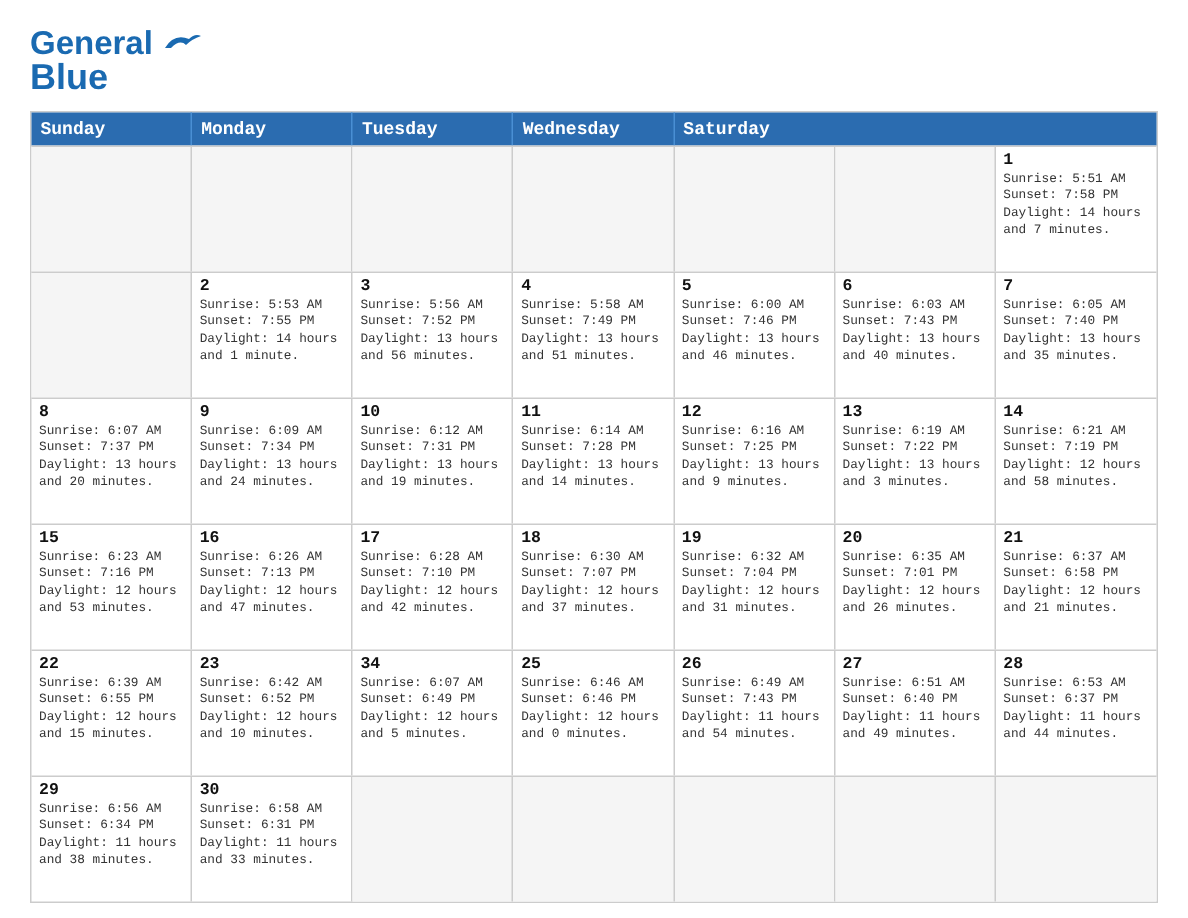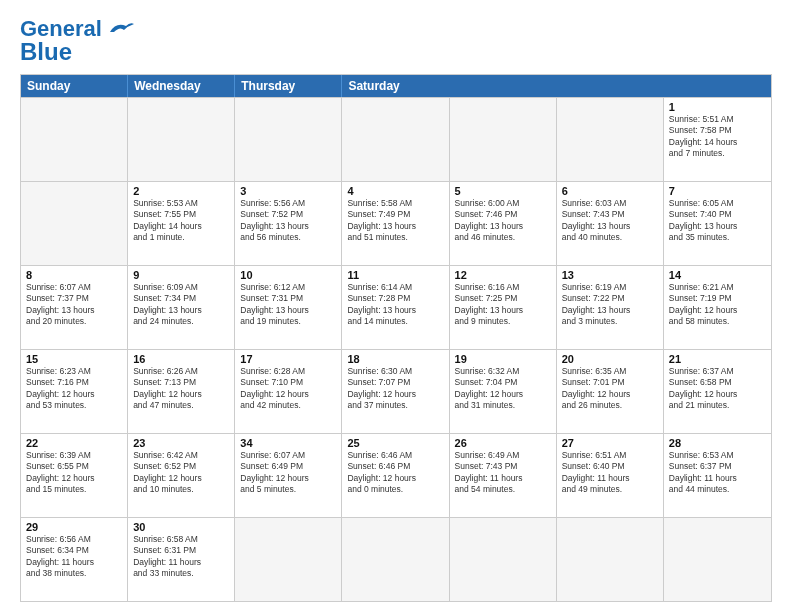--- a/index.html
+++ b/index.html
@@ -39,20 +39,21 @@
     }
     .subtitle {
       font-size: 14px;
       color: #444;
     }
     .calendar {
       flex: 1;
       display: flex;
       flex-direction: column;
       border: 1px solid #ccc;
+      font-family: Liberation Mono, monospace;
     }
     .cal-header-row {
       display: grid;
       grid-template-columns: repeat(7, 1fr);
       background: #2b6cb0;
     }
     .cal-header-cell {
       color: #fff;
       font-weight: bold;
       font-size: 12px;
@@ -111,22 +112,23 @@
     </div>
     <div class="title-block">
       <div class="month-title"></div>
       <div class="subtitle"></div>
     </div>
   </div>
 
   <div class="calendar">
     <div class="cal-header-row">
     <div class="cal-header-cell">Sunday</div>
+        <div class="cal-header-cell">Monday</div>
+        <div class="cal-header-cell">Tuesday</div>
         <div class="cal-header-cell">Wednesday</div>
-        <div class="cal-header-cell">Thursday</div>
         <div class="cal-header-cell">Saturday</div>
       </div>
     <div class="cal-body">
     <div class="cal-row">
           <div class="cal-cell empty"></div>
           <div class="cal-cell empty"></div>
           <div class="cal-cell empty"></div>
           <div class="cal-cell empty"></div>
           <div class="cal-cell empty"></div>
           <div class="cal-cell empty"></div>

